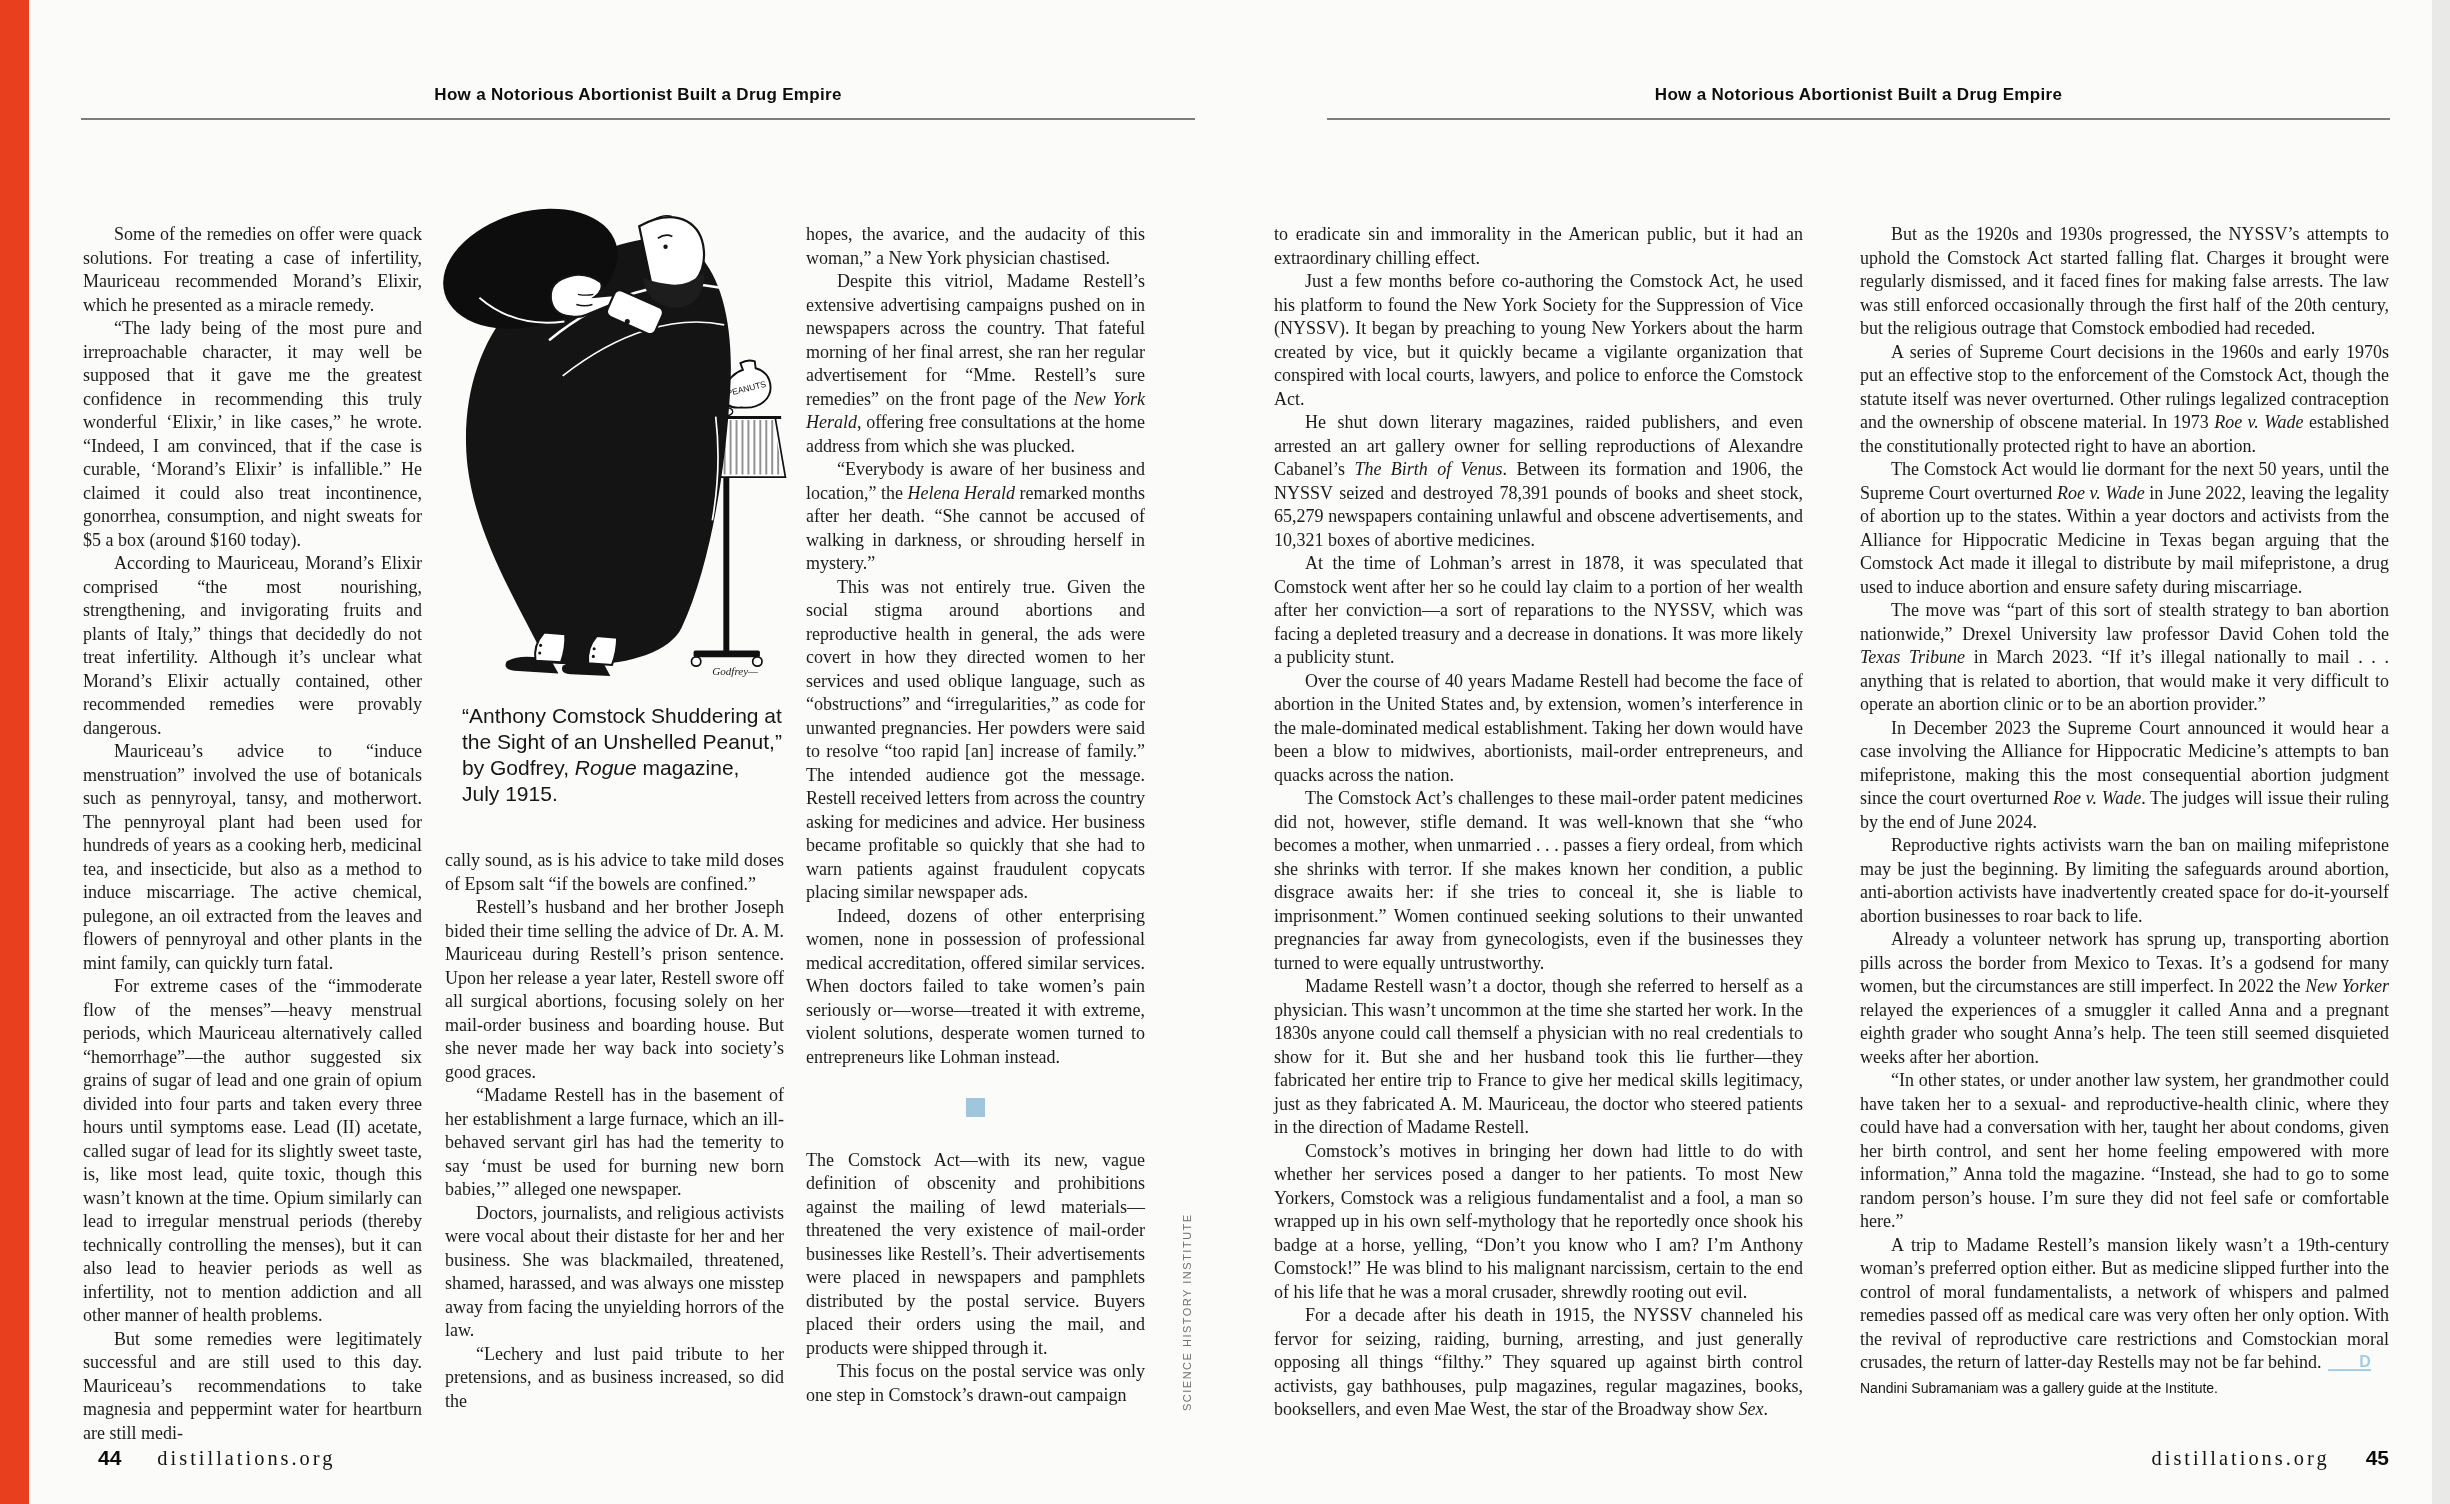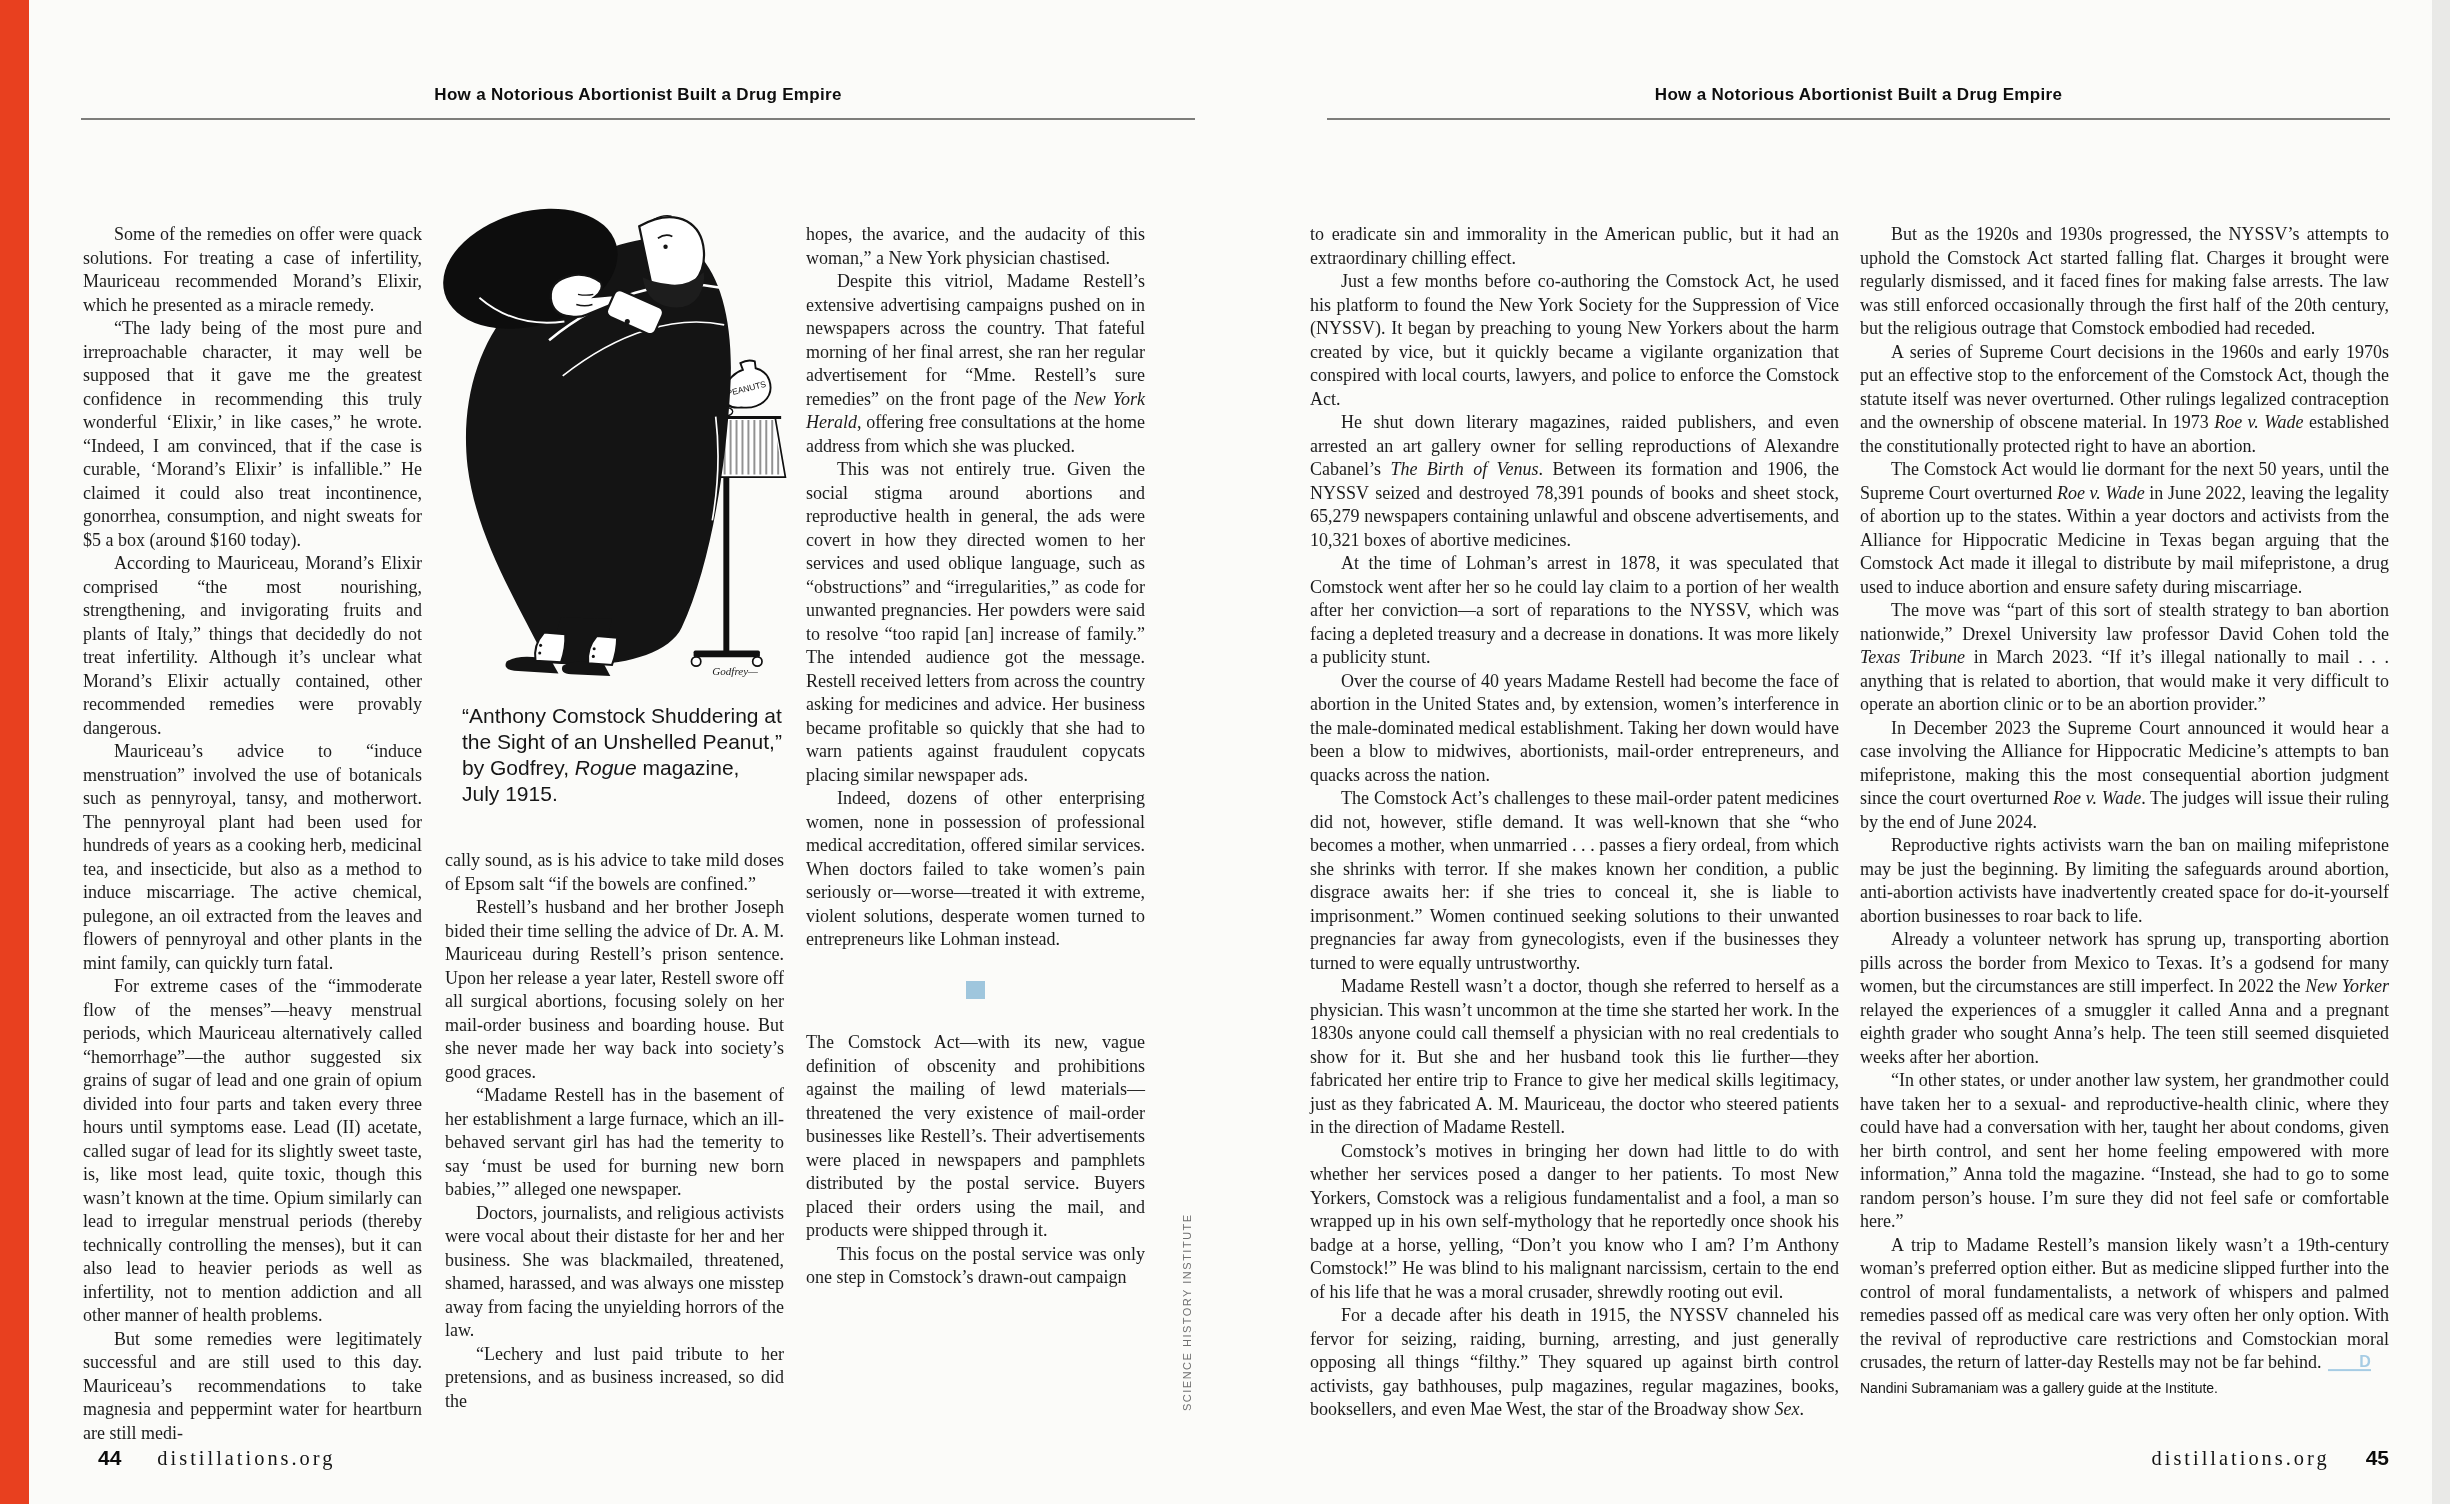--- a/index.html
+++ b/index.html
@@ -28,21 +28,21 @@
     font-size:18px; line-height:23.5px; text-align:justify;
     color:#1b1b1b;
   }
   .col p { margin:0; }
   .col p.ind { text-indent:31px; }
   .it { font-style:italic; }
 
   #col1 { left:83px;  width:339px; }
   #col2 { left:445px; width:339px; top:849px; }
   #col3 { left:806px; width:339px; }
-  #col4 { left:1310px; width:529px; }
+  #col4 { left:1274px; width:529px; }
   #col5 { left:1860px; width:529px; }
 
   .divider { width:18.7px; height:18.7px; background:#9fc6dd; margin:29px auto 32px auto; }
 
   .endmark {
     display:inline-block; font-family:"Liberation Sans", sans-serif;
     font-weight:bold; font-size:16px; line-height:13.6px;
     color:#a6cce4; border-bottom:2.6px solid #a6cce4;
     margin-left:6.8px; transform:translateY(-0.9px);
   }
@@ -160,20 +160,21 @@
   <section class="col" id="col2">
       <p class=""><span>cally sound, as is his advice to take mild doses of Epsom salt “if the bowels are confined.”</span></p>
       <p class=" ind"><span>Restell’s husband and her brother Joseph bided their time selling the advice of Dr. A. M. Mauriceau during Restell’s prison sentence. Upon her release a year later, Restell swore off all surgical abortions, focusing solely on her mail-order business and boarding house. But she never made her way back into society’s good graces.</span></p>
       <p class=" ind"><span>“Madame Restell has in the basement of her establishment a large furnace, which an ill-behaved servant girl has had the temerity to say ‘must be used for burning new born babies,’” alleged one newspaper.</span></p>
       <p class=" ind"><span>Doctors, journalists, and religious activists were vocal about their distaste for her and her business. She was blackmailed, threatened, shamed, harassed, and was always one misstep away from facing the unyielding horrors of the law.</span></p>
       <p class=" ind"><span>“Lechery and lust paid tribute to her pretensions, and as business increased, so did the</span></p>
     </section>
   <section class="col" id="col3">
       <p class=""><span>hopes, the avarice, and the audacity of this woman,” a New York physician chastised.</span></p>
       <p class=" ind"><span>Despite this vitriol, Madame Restell’s extensive advertising campaigns pushed on in newspapers across the country. That fateful morning of her final arrest, she ran her regular advertisement for “Mme. Restell’s sure remedies” on the front page of the </span><span class="it">New York Herald</span><span>, offering free consultations at the home address from which she was plucked.</span></p>
+      <p class=" ind"><span>“Everybody is aware of her business and location,” the </span><span class="it">Helena Herald</span><span> remarked months after her death. “She cannot be accused of walking in darkness, or shrouding herself in mystery.”</span></p>
       <p class=" ind"><span>This was not entirely true. Given the social stigma around abortions and reproductive health in general, the ads were covert in how they directed women to her services and used oblique language, such as “obstructions” and “irregularities,” as code for unwanted pregnancies. Her powders were said to resolve “too rapid [an] increase of family.” The intended audience got the message. Restell received letters from across the country asking for medicines and advice. Her business became profitable so quickly that she had to warn patients against fraudulent copycats placing similar newspaper ads.</span></p>
       <p class=" ind"><span>Indeed, dozens of other enterprising women, none in possession of professional medical accreditation, offered similar services. When doctors failed to take women’s pain seriously or—worse—treated it with extreme, violent solutions, desperate women turned to entrepreneurs like Lohman instead.</span></p>
       <div class="divider"></div>
       <p class=""><span>The Comstock Act—with its new, vague definition of obscenity and prohibitions against the mailing of lewd materials—threatened the very existence of mail-order businesses like Restell’s. Their advertisements were placed in newspapers and pamphlets distributed by the postal service. Buyers placed their orders using the mail, and products were shipped through it.</span></p>
       <p class=" ind"><span>This focus on the postal service was only one step in Comstock’s drawn-out campaign</span></p>
     </section>
   <section class="col" id="col4">
       <p class=""><span>to eradicate sin and immorality in the American public, but it had an extraordinary chilling effect.</span></p>
       <p class=" ind"><span>Just a few months before co-authoring the Comstock Act, he used his platform to found the New York Society for the Suppression of Vice (NYSSV). It began by preaching to young New Yorkers about the harm created by vice, but it quickly became a vigilante organization that conspired with local courts, lawyers, and police to enforce the Comstock Act.</span></p>
       <p class=" ind"><span>He shut down literary magazines, raided publishers, and even arrested an art gallery owner for selling reproductions of Alexandre Cabanel’s </span><span class="it">The Birth of Venus</span><span>. Between its formation and 1906, the NYSSV seized and destroyed 78,391 pounds of books and sheet stock, 65,279 newspapers containing unlawful and obscene advertisements, and 10,321 boxes of abortive medicines.</span></p>

